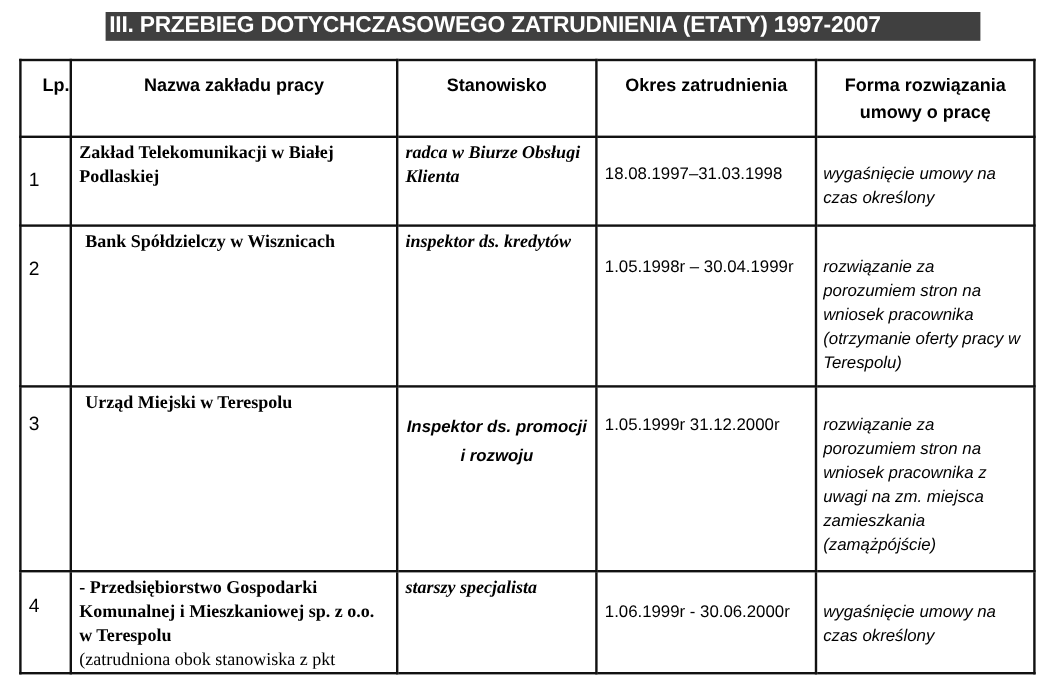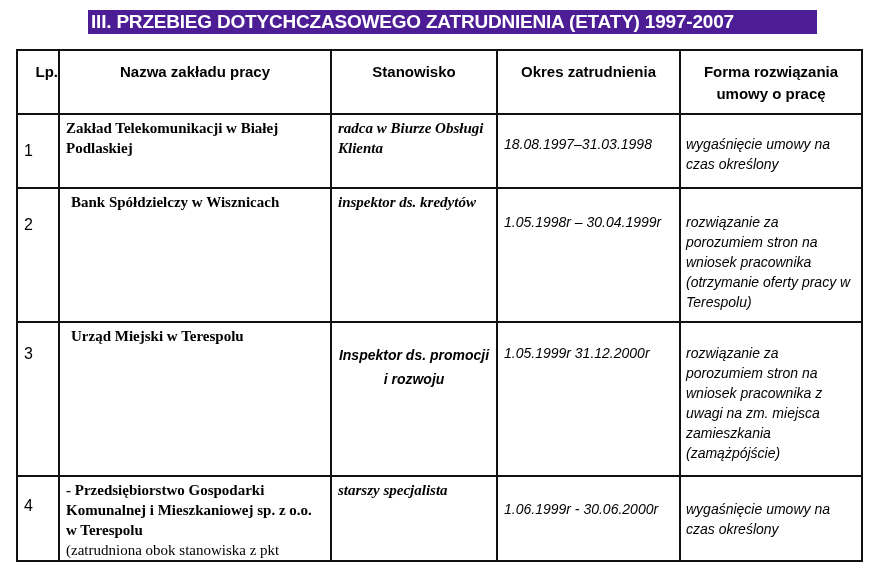--- a/index.html
+++ b/index.html
@@ -14,21 +14,21 @@
       position: relative;
       font-family: "Liberation Sans", sans-serif;
       color: #000;
     }
     .title-bar {
       position: absolute;
       left: 88px;
       top: 10px;
       width: 729px;
       height: 24px;
-      background: #4c1d95;
+      background: #404040;
       color: #fff;
       font-family: "Liberation Sans", sans-serif;
       font-weight: bold;
       font-size: 19px;
       line-height: 24px;
       padding-left: 3px;
       white-space: nowrap;
       letter-spacing: -0.2px;
       box-sizing: border-box;
     }
@@ -108,21 +108,20 @@
       padding-top: 20px !important;
       text-align: center;
     }
 
     .period {
       font-family: "Liberation Sans", sans-serif;
       font-size: 14px;
       line-height: 20px;
       padding: 19px 4px 0 6px !important;
       white-space: nowrap;
-      font-style: italic;
     }
     .r2 .period { padding-top: 23px !important; }
     .r3 .period { padding-top: 20px !important; border-radius: 18px; }
     .r4 .period { padding-top: 22px !important; }
 
     .termination {
       font-family: "Liberation Sans", sans-serif;
       font-style: italic;
       font-size: 14px;
       line-height: 20px;

